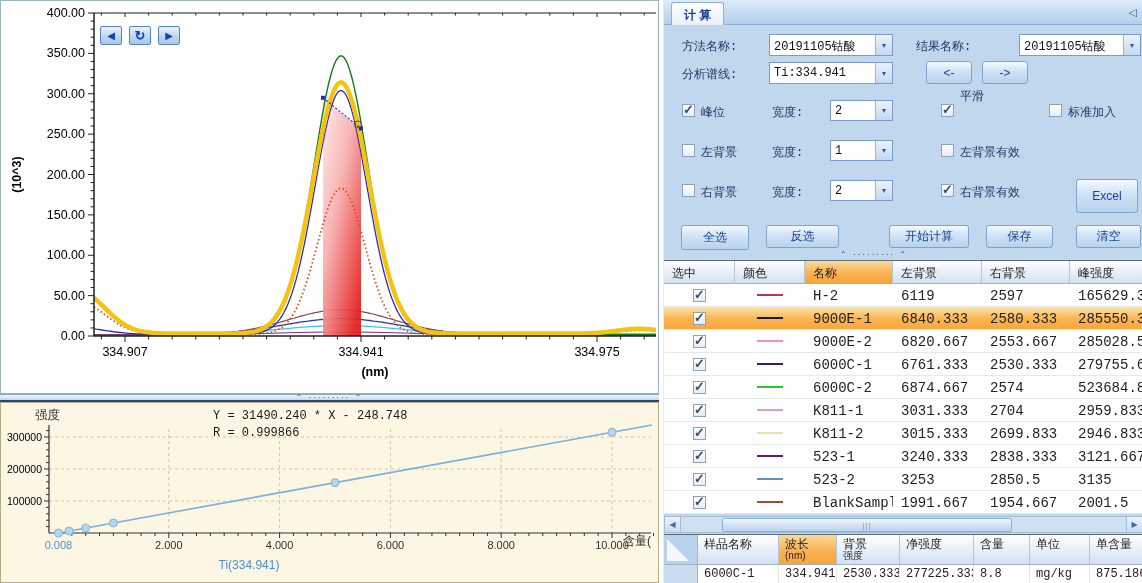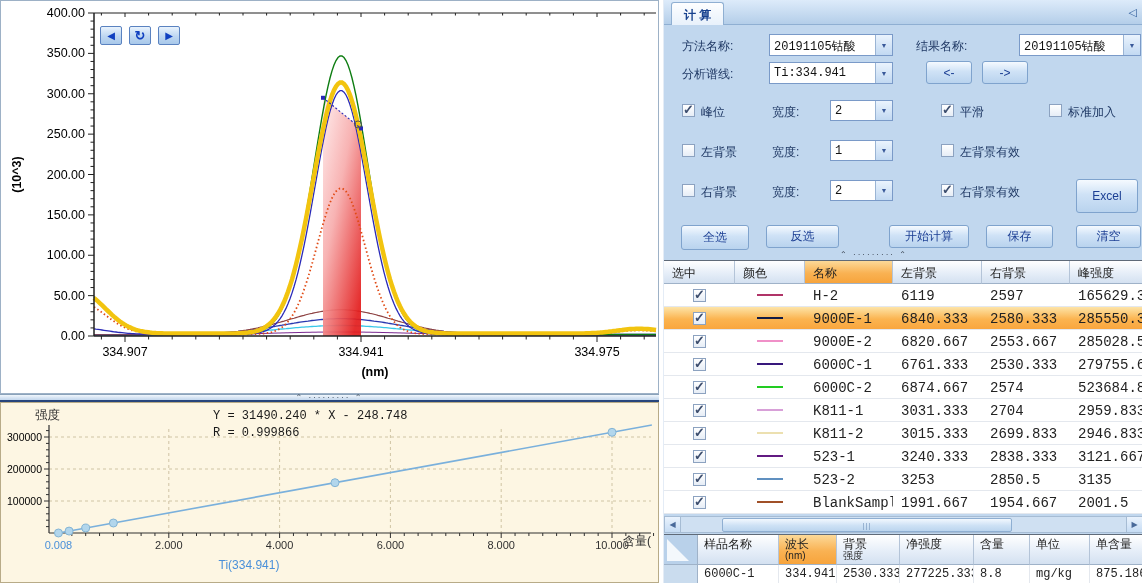--- a/index.html
+++ b/index.html
@@ -30,21 +30,21 @@
   
   .right-panel{position:absolute;left:663px;top:0;width:479px;height:583px;
       background:#c1d7ee;overflow:hidden;border-left:1px solid #e4ecf6;}
   .tabbar{position:absolute;left:0;top:0;width:479px;height:25px;
       background:linear-gradient(#ddebfa,#b4cee9);border-bottom:1px solid #8fafd2;text-align:center;}
   .tab{position:absolute;left:7px;top:2px;height:23px;padding:4px 12px 0 12px;
       background:linear-gradient(#fdfeff,#e8f1fb);border:1px solid #8fafd2;border-bottom:none;
       border-radius:3px 3px 0 0;color:#17418e;font-weight:bold;cursor:pointer;}
   .collapse{position:absolute;right:6px;top:6px;color:#2d5b9a;font-size:11px;cursor:pointer;}
 
-  .lbl{position:absolute;color:#1f3864;white-space:nowrap;}
+  .lbl{position:absolute;color:#1f3864;white-space:nowrap;font-family:Liberation Mono, monospace;}
   .combo{position:absolute;height:22px;background:#fff;border:1px solid #7a9ac8;display:flex;}
   .combo .val{flex:1;padding:3px 3px 0 4px;font-family:"Liberation Mono",monospace;
       font-size:12px;color:#111;white-space:nowrap;overflow:hidden;}
   .combo .dd{width:17px;background:linear-gradient(#eaf3fd,#c2d9f2);border-left:1px solid #9ab4d4;
       display:flex;align-items:center;justify-content:center;color:#3a5a9a;font-size:7px;cursor:pointer;}
 
   .btn{position:absolute;display:flex;align-items:center;justify-content:center;
       background:linear-gradient(#f5faff,#cfe2f6 45%,#b9d3ee);border:1px solid #7fa3cd;
       border-radius:3px;color:#1c3f94;font-size:12px;cursor:pointer;}
 
@@ -365,21 +365,21 @@
     <div class="btn" style="left:318px;top:61px;width:46px;height:23px">-&gt;</div>
 
     <div class="cb on" style="left:18px;top:104px"></div>
     <div class="lbl" style="left:37px;top:104px">峰位</div>
     <div class="lbl" style="left:108px;top:104px">宽度:</div>
     <div class="combo" style="left:166px;top:100px;width:63px;height:21px">
       <div class="val">2</div>
       <div class="dd">▼</div>
     </div>
     <div class="cb on" style="left:277px;top:104px"></div>
-    <div class="lbl" style="left:296px;top:104px">平滑</div>
+    <div class="lbl" style="left:296px;top:88px">平滑</div>
     <div class="cb" style="left:385px;top:104px"></div>
     <div class="lbl" style="left:404px;top:104px">标准加入</div>
 
     <div class="cb" style="left:18px;top:144px"></div>
     <div class="lbl" style="left:37px;top:144px">左背景</div>
     <div class="lbl" style="left:108px;top:144px">宽度:</div>
     <div class="combo" style="left:166px;top:140px;width:63px;height:21px">
       <div class="val">1</div>
       <div class="dd">▼</div>
     </div>

